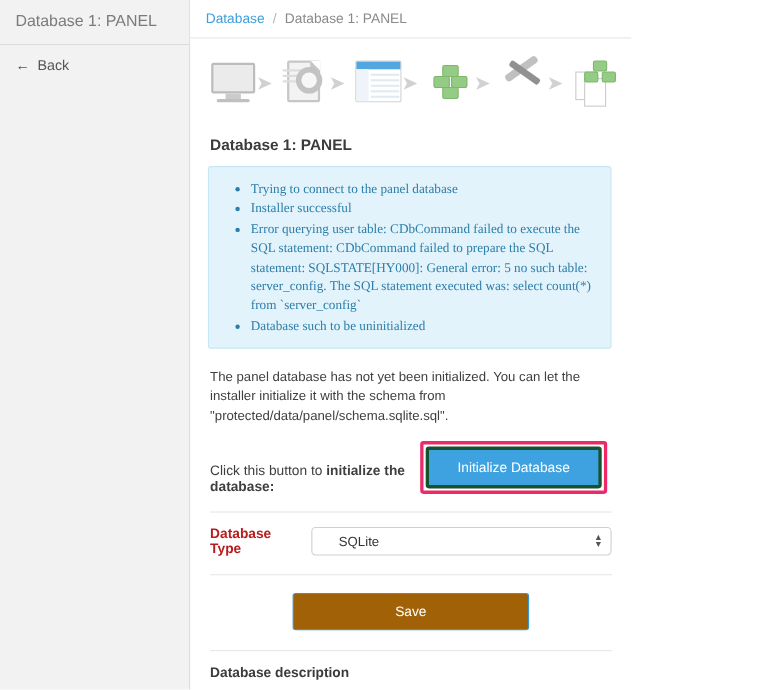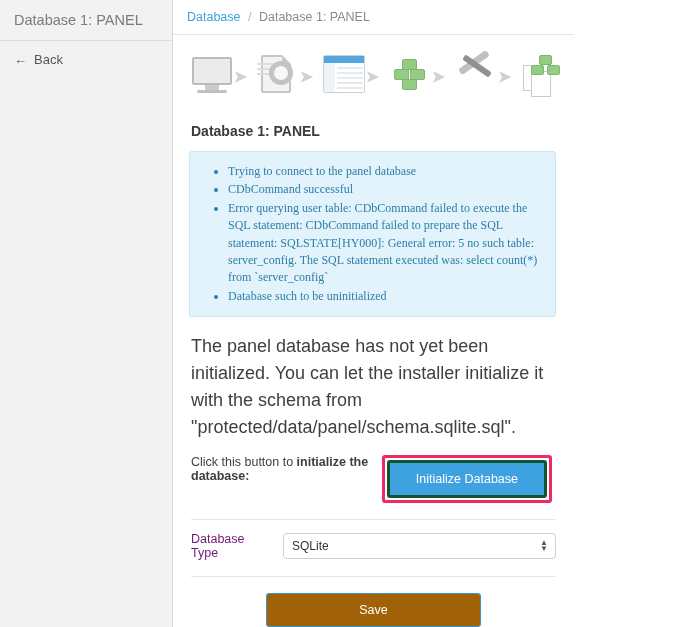--- a/index.html
+++ b/index.html
@@ -142,29 +142,29 @@
     color: #2e7fa8;
     font-family: Liberation Serif, serif;
   }
   .info-box li {
     font-size: 12px;
     line-height: 1.45;
     margin: 1px 0;
     color: #2c7ea9;
   }
   .para {
-    font-size: 18px;
+    font-size: 12px;
     color: #3f3f3f;
     line-height: 1.5;
     margin: 0 2px 14px 4px;
   }
 
   .click-row {
     display: flex;
-    align-items: flex-start;
+    align-items: flex-end;
     justify-content: space-between;
     margin: 0 2px 10px 4px;
     position: relative;
   }
   .click-label { font-size: 12.5px; color: #3f3f3f; }
 
   .highlight-wrap {
     border: 3px solid #ec2a69;
     border-radius: 3px;
     padding: 2px;
@@ -191,35 +191,35 @@
   }
 
   .form-row {
     display: flex;
     align-items: center;
     margin: 0 2px 12px 4px;
   }
   .form-label {
     width: 92px;
     font-size: 12.5px;
-    font-weight: normal;
-    color: #701a75;
+    font-weight: bold;
+    color: #b91c1c;
     text-align: left;
     padding-right: 10px;
   }
   .select-box {
     flex: 1;
     position: relative;
     border: 1px solid #cfcfcf;
     border-radius: 4px;
     background: #fff;
     height: 26px;
     display: flex;
     align-items: center;
-    padding: 0 8px;
+    padding: 0 24px;
     font-size: 12px;
     color: #333;
   }
   .spinner {
     position: absolute;
     right: 7px;
     top: 50%;
     transform: translateY(-50%);
     display: flex;
     flex-direction: column;
@@ -335,21 +335,21 @@
           <div class="fcube" style="left:30px; top:16px;"></div>
           <div class="fcube" style="left:14px; top:16px;"></div>
         </div>
       </div>
 
       <h2 class="section-title">Database 1: PANEL</h2>
 
       <div class="info-box">
         <ul>
           <li>Trying to connect to the panel database</li>
-          <li>CDbCommand successful</li>
+          <li>Installer successful</li>
           <li>Error querying user table: CDbCommand failed to execute the SQL statement: CDbCommand failed to prepare the SQL statement: SQLSTATE[HY000]: General error: 5 no such table: server_config. The SQL statement executed was: select count(*) from `server_config`</li>
           <li>Database such to be uninitialized</li>
         </ul>
       </div>
 
       <p class="para">The panel database has not yet been initialized. You can let the installer initialize it with the schema from "protected/data/panel/schema.sqlite.sql".</p>
 
       <div class="click-row">
         <div class="click-label">
           <span>Click this button to </span><b>initialize the database:</b>
@@ -374,16 +374,17 @@
 
 
       <hr class="sep-line">
 
       <div class="save-row">
         <button class="btn-save">Save</button>
       </div>
 
       <hr class="sep-line">
 
+      <div class="desc-title">Database description</div>
 
     </div>
   </section>
 </div>
 
 </body></html>

